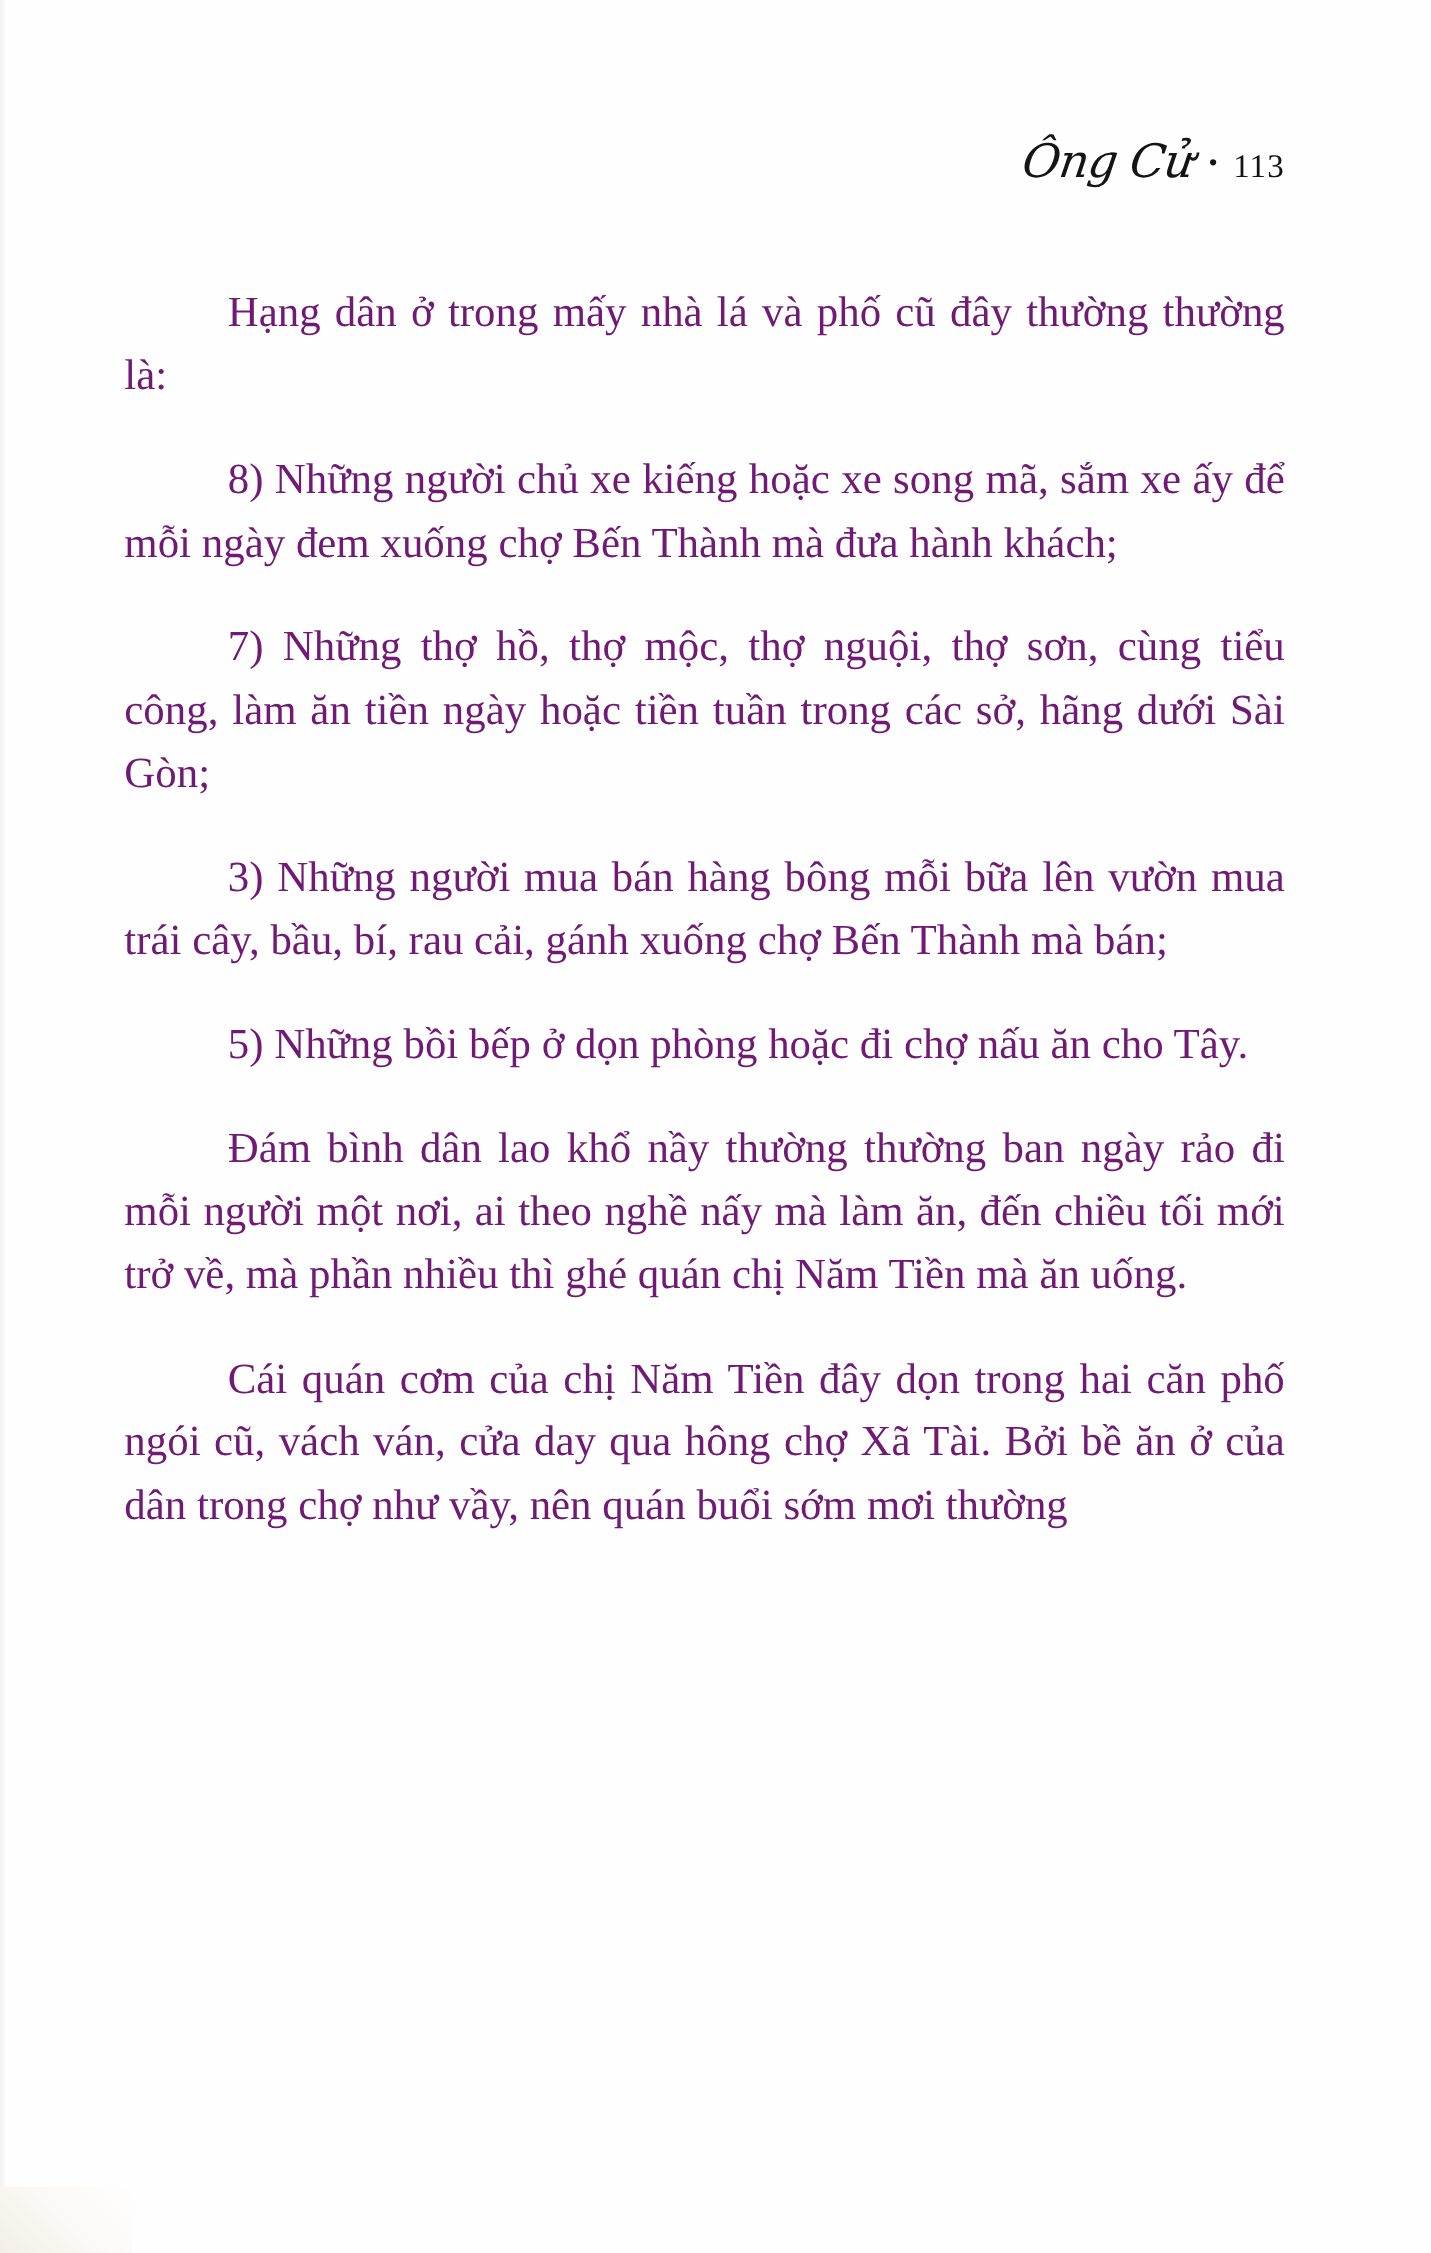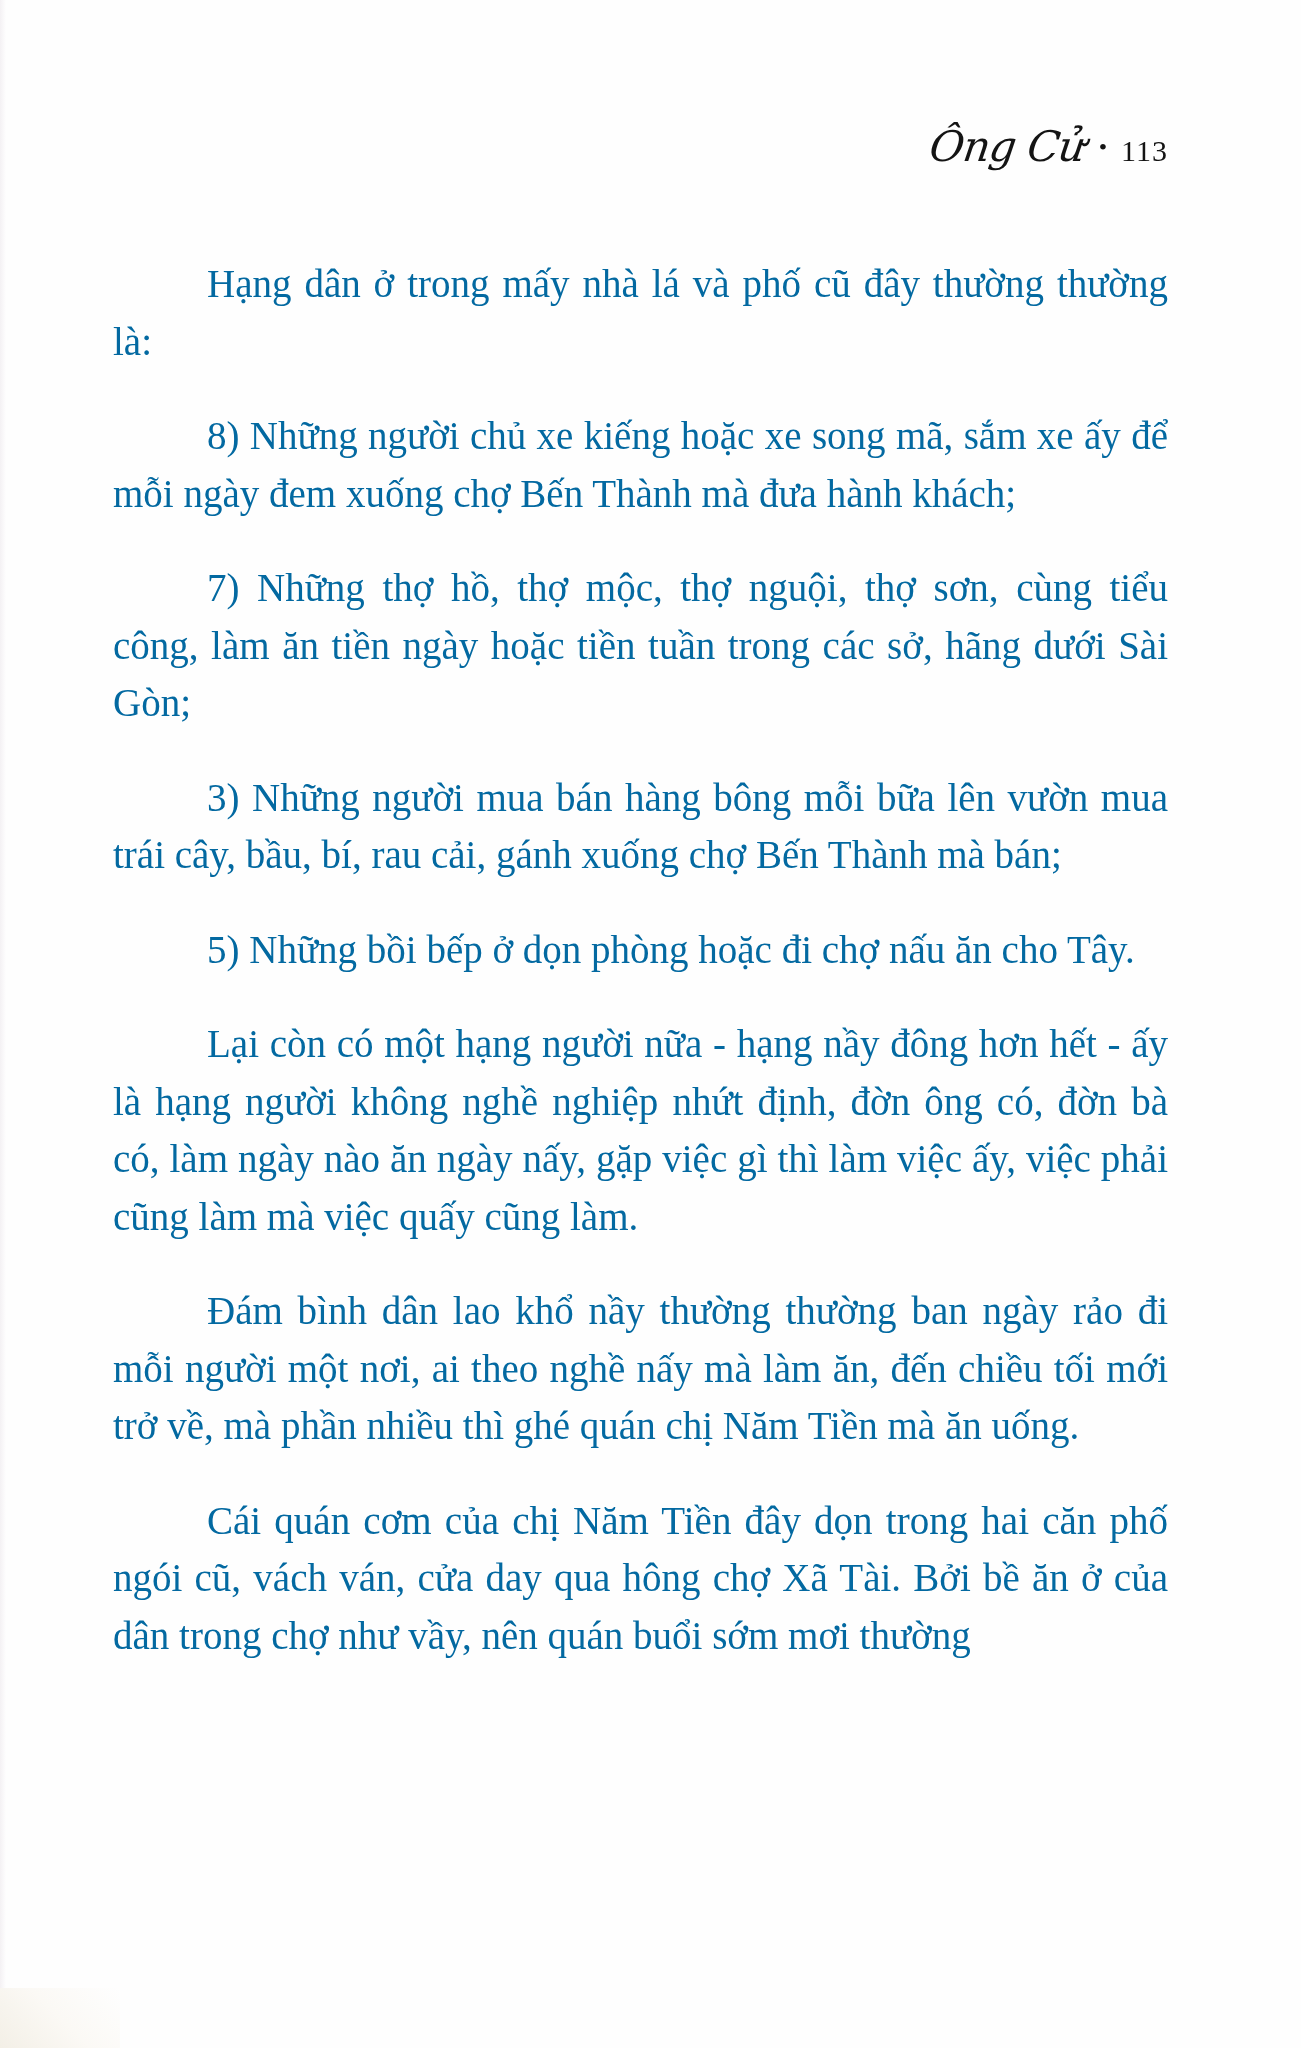--- a/index.html
+++ b/index.html
@@ -54,21 +54,21 @@
       letter-spacing: 1px;
     }
     .body-text {
       position: absolute;
       left: 113px;
       top: 255px;
       width: 1055px;
       font-family: "Liberation Serif", serif;
       font-size: 39px;
       line-height: 57.5px;
-      color: #0369a1;
+      color: #701a75;
       text-align: justify;
     }
     .body-text p {
       margin: 0 0 37px 0;
       text-indent: 94px;
     }
     .body-text p.last {
       margin-bottom: 0;
     }
   </style>
@@ -83,16 +83,15 @@
   <span class="bullet">•</span>
   <span class="page-num">113</span>
 </div>
 
 <div class="body-text">
   <p>Hạng dân ở trong mấy nhà lá và phố cũ đây thường thường là:</p>
   <p>8) Những người chủ xe kiếng hoặc xe song mã, sắm xe ấy để mỗi ngày đem xuống chợ Bến Thành mà đưa hành khách;</p>
   <p>7) Những thợ hồ, thợ mộc, thợ nguội, thợ sơn, cùng tiểu công, làm ăn tiền ngày hoặc tiền tuần trong các sở, hãng dưới Sài Gòn;</p>
   <p>3) Những người mua bán hàng bông mỗi bữa lên vườn mua trái cây, bầu, bí, rau cải, gánh xuống chợ Bến Thành mà bán;</p>
   <p>5) Những bồi bếp ở dọn phòng hoặc đi chợ nấu ăn cho Tây.</p>
-  <p>Lại còn có một hạng người nữa - hạng nầy đông hơn hết - ấy là hạng người không nghề nghiệp nhứt định, đờn ông có, đờn bà có, làm ngày nào ăn ngày nấy, gặp việc gì thì làm việc ấy, việc phải cũng làm mà việc quấy cũng làm.</p>
   <p>Đám bình dân lao khổ nầy thường thường ban ngày rảo đi mỗi người một nơi, ai theo nghề nấy mà làm ăn, đến chiều tối mới trở về, mà phần nhiều thì ghé quán chị Năm Tiền mà ăn uống.</p>
   <p class="last">Cái quán cơm của chị Năm Tiền đây dọn trong hai căn phố ngói cũ, vách ván, cửa day qua hông chợ Xã Tài. Bởi bề ăn ở của dân trong chợ như vầy, nên quán buổi sớm mơi thường</p>
 </div>
 
 </body></html>

